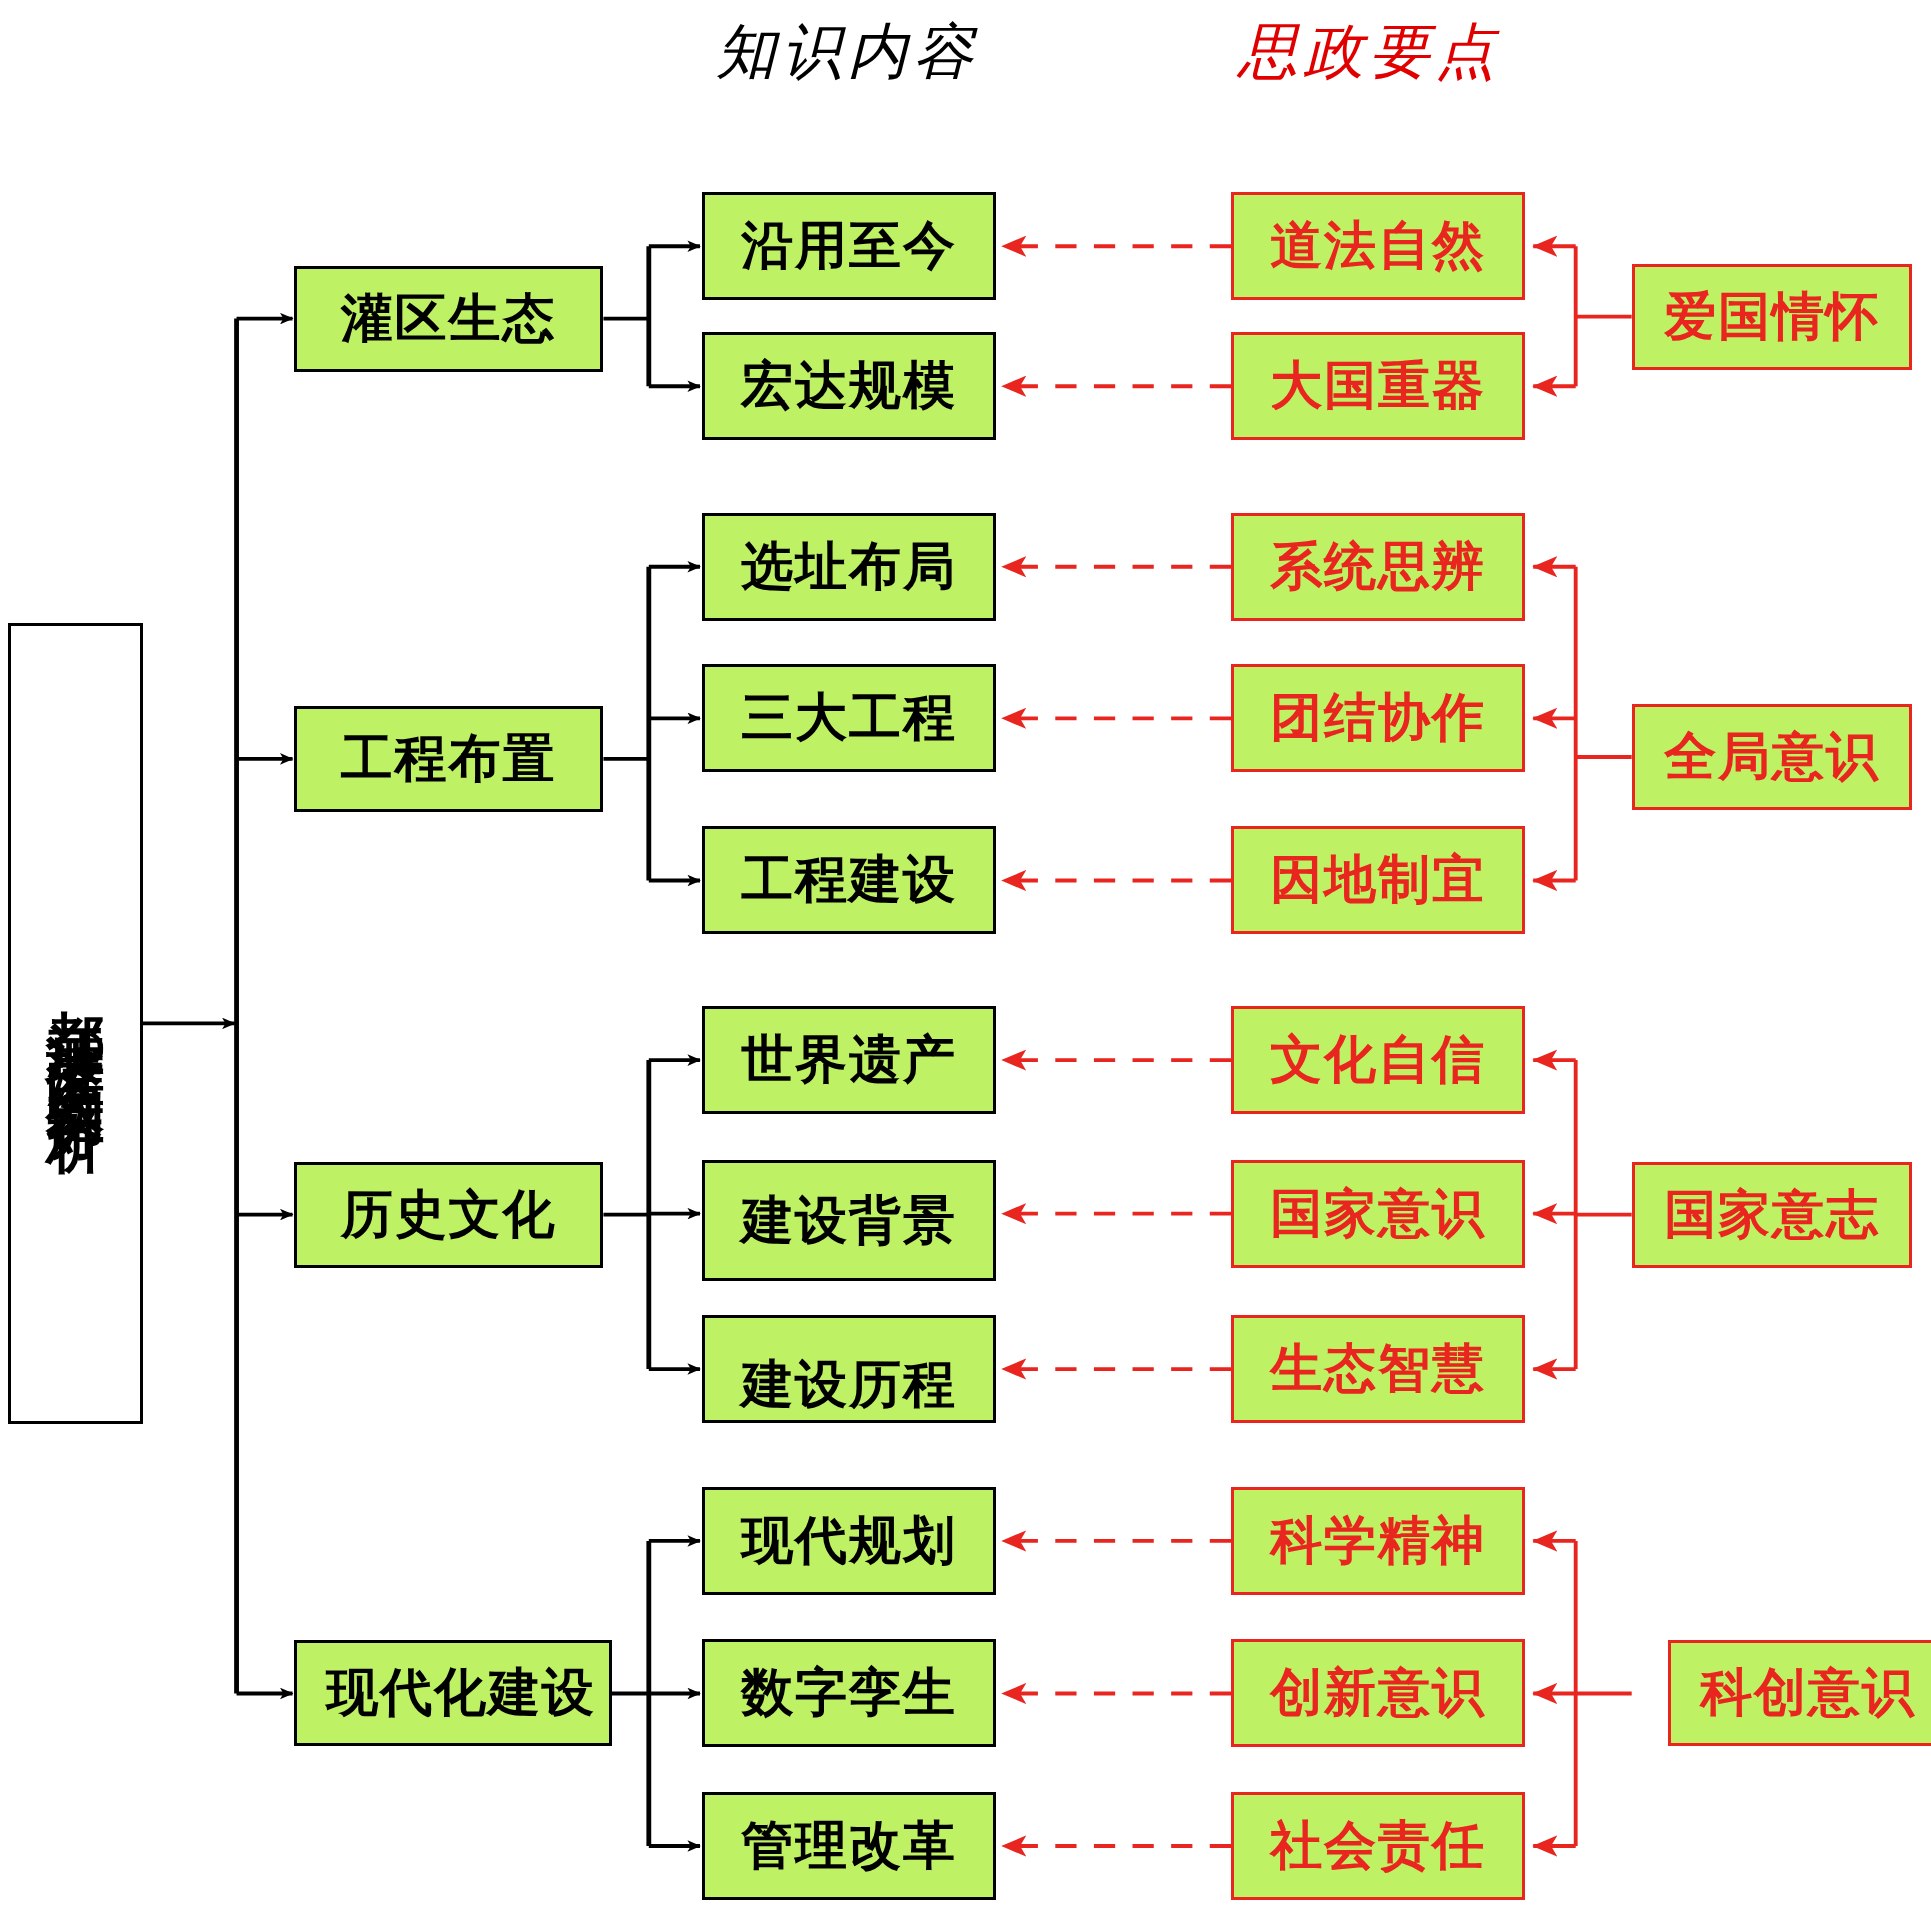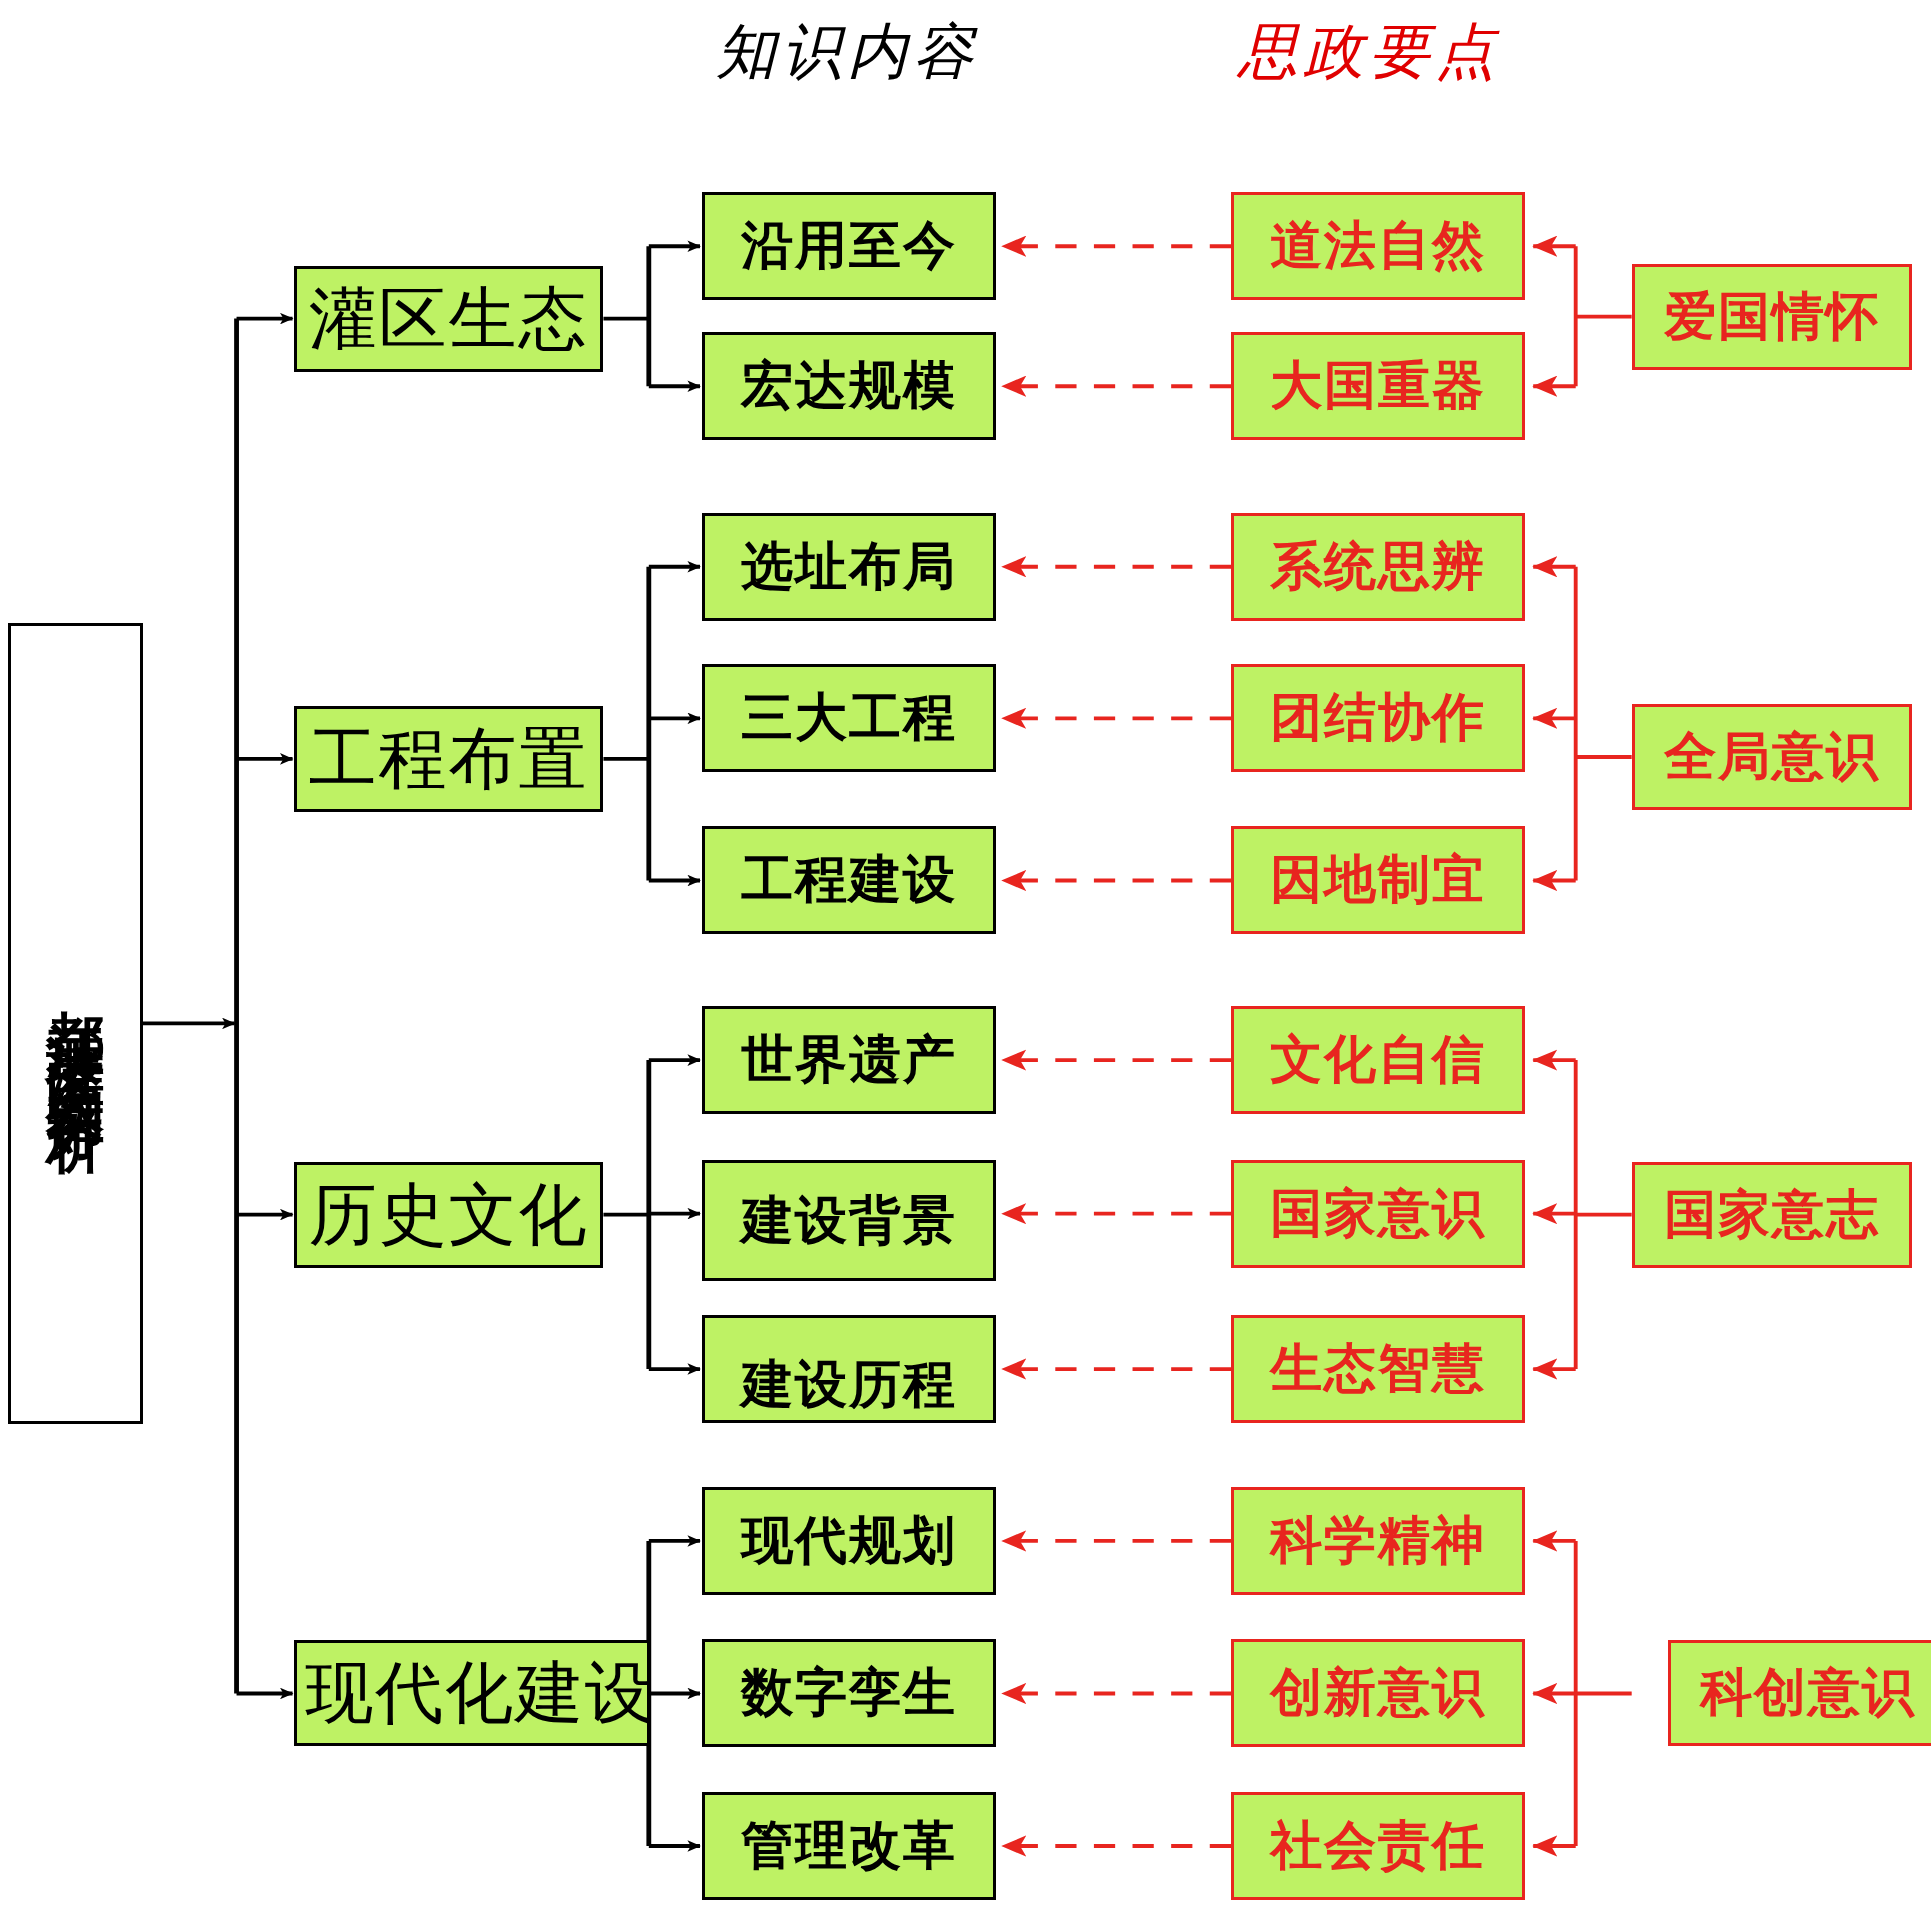--- a/index.html
+++ b/index.html
@@ -12,21 +12,21 @@
        font-style:italic;letter-spacing:5.8px;white-space:nowrap;}
   .hdr.black{color:#000;}
   .hdr.red{color:#e00000;}
 
   .node{position:absolute;box-sizing:border-box;display:flex;align-items:center;
         justify-content:center;background:#bef264;white-space:nowrap;}
   .node.blk{border:3.9px solid #000;color:#000;}
   .node.red{border:3.9px solid #e8251f;color:#e8251f;}
   .node span{display:block;}
 
-  .lbl-l2{font-size:68px;font-weight:400;letter-spacing:1.9px;text-align:center;}
+  .lbl-l2{font-size:52px;font-weight:700;letter-spacing:1.9px;text-align:center;}
   .lbl-l3{font-size:52px;font-weight:600;letter-spacing:1.9px;}
   .lbl-r{font-size:52px;font-weight:700;letter-spacing:1.9px;}
 
   
   .rootbox{position:absolute;box-sizing:border-box;border:3.9px solid #000;background:#fff;
            display:flex;align-items:center;justify-content:center;}
   .rootbox .vtext{writing-mode:vertical-rl;text-orientation:upright;
            font-family:"DejaVu Serif","Liberation Serif",serif;
            font-weight:700;font-size:58px;letter-spacing:13.5px;color:#000;line-height:1.02;}
 </style>
@@ -173,21 +173,21 @@
       </div>
       <div class="node blk" style="left: 702px; top: 1315px; width: 294px; height: 108px; align-items: flex-end;">
         <span class="lbl-l3">建设历程</span>
       </div>
       <div class="node red" style="left: 1231px; top: 1315px; width: 294px; height: 108px;">
         <span class="lbl-r">生态智慧</span>
       </div>
       <div class="node red" style="left: 1632px; top: 1162px; width: 280px; height: 106px;">
         <span class="lbl-r">国家意志</span>
       </div>
-      <div class="node blk" style="left: 294px; top: 1640px; width: 356px; height: 106px; padding-left: 16px;">
+      <div class="node blk" style="left: 294px; top: 1640px; width: 318px; height: 106px; padding-left: 16px;">
         <span class="lbl-l2">现代化建设</span>
       </div>
       <div class="node blk" style="left: 702px; top: 1487px; width: 294px; height: 108px;">
         <span class="lbl-l3">现代规划</span>
       </div>
       <div class="node red" style="left: 1231px; top: 1487px; width: 294px; height: 108px;">
         <span class="lbl-r">科学精神</span>
       </div>
       <div class="node blk" style="left: 702px; top: 1639px; width: 294px; height: 108px;">
         <span class="lbl-l3">数字孪生</span>

